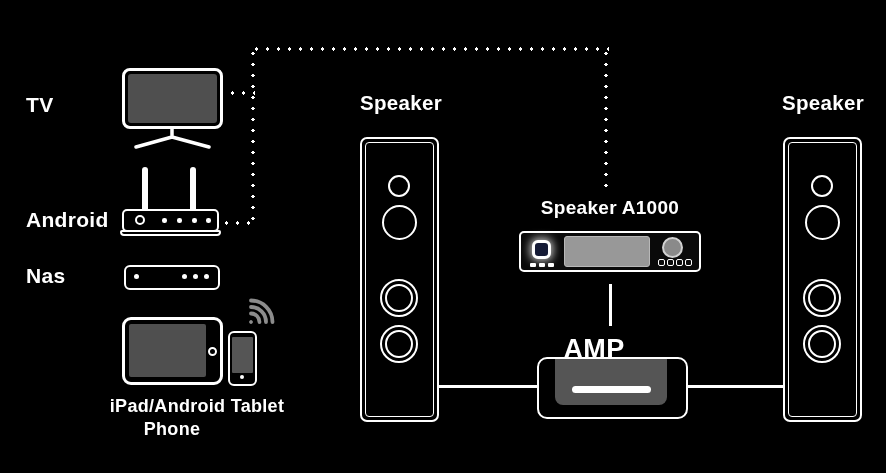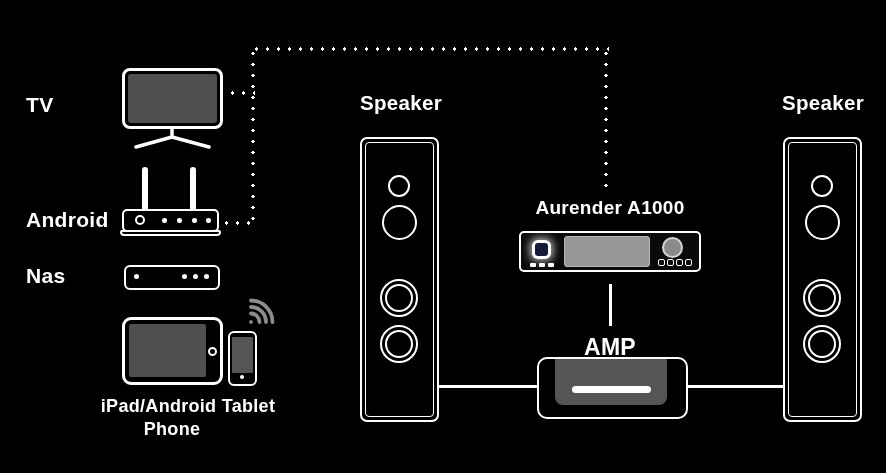--- a/index.html
+++ b/index.html
@@ -124,58 +124,58 @@
     <div class="phone-dot"></div>
   </div>
   <svg class="abs" style="left:244px;top:289px;" width="40" height="40" viewBox="0 0 40 40">
     <g transform="rotate(45 7 33)" stroke="#8c8c8c" stroke-width="3.8" fill="none" stroke-linecap="round">
       <circle cx="7" cy="33" r="1.9" fill="#8c8c8c" stroke="none"></circle>
       <path d="M1 27 A 8.5 8.5 0 0 1 13 27"></path>
       <path d="M-3.6 22.4 A 15 15 0 0 1 17.6 22.4"></path>
       <path d="M-8.2 17.8 A 21.5 21.5 0 0 1 22.2 17.8"></path>
     </g>
   </svg>
-  <div class="abs lbl center" style="left:78px;top:396px;width:220px;font-size:18px;">iPad/Android Tablet</div>
+  <div class="abs lbl center" style="left:87px;top:396px;width:220px;font-size:18px;">iPad/Android Tablet</div>
   <div class="abs lbl center" style="left:62px;top:419px;width:220px;font-size:18px;">Phone</div>
 
   <div class="abs lbl center" style="left:331px;top:91px;width:140px;font-size:20.5px;">Speaker</div>
   <div class="abs spk-box" style="left:360px;">
     <div class="spk-liner"></div>
     <div class="spk-c tweeter"></div>
     <div class="spk-c mid"></div>
     <div class="spk-c woofer w1"></div>
     <div class="spk-c woofer w2"></div>
   </div>
 
   <div class="abs lbl center" style="left:753px;top:91px;width:140px;font-size:20.5px;">Speaker</div>
   <div class="abs spk-box" style="left:783px;">
     <div class="spk-liner"></div>
     <div class="spk-c tweeter"></div>
     <div class="spk-c mid"></div>
     <div class="spk-c woofer w1"></div>
     <div class="spk-c woofer w2"></div>
   </div>
 
-  <div class="abs lbl center" style="left:510px;top:197px;width:200px;font-size:19px;font-weight:600;">Aurender A1000</div>
+  <div class="abs lbl center" style="left:510px;top:197px;width:200px;font-size:19px;font-weight:600;">Speaker A1000</div>
   <div class="abs player-body">
     <div class="glow-sq"></div>
     <div class="dash" style="left:9px;"></div>
     <div class="dash" style="left:18px;"></div>
     <div class="dash" style="left:27px;"></div>
     <div class="display"></div>
     <div class="knob"></div>
     <div class="port" style="left:137px;"></div>
     <div class="port" style="left:146px;"></div>
     <div class="port" style="left:155px;"></div>
     <div class="port" style="left:164px;"></div>
   </div>
 
   <div class="abs solid-v" style="left:609px;top:284px;height:42px;"></div>
 
-  <div class="abs lbl center" style="left:560px;top:334px;width:100px;font-size:23px;">AMP</div>
+  <div class="abs lbl center" style="left:544px;top:334px;width:100px;font-size:27px;">AMP</div>
   <div class="abs amp-body">
     <div class="amp-inner">
       <div class="amp-slot"></div>
     </div>
   </div>
 
   <div class="abs solid-h" style="left:439px;top:385px;width:98px;"></div>
   <div class="abs solid-h" style="left:688px;top:385px;width:95px;"></div>
 
 </div>

